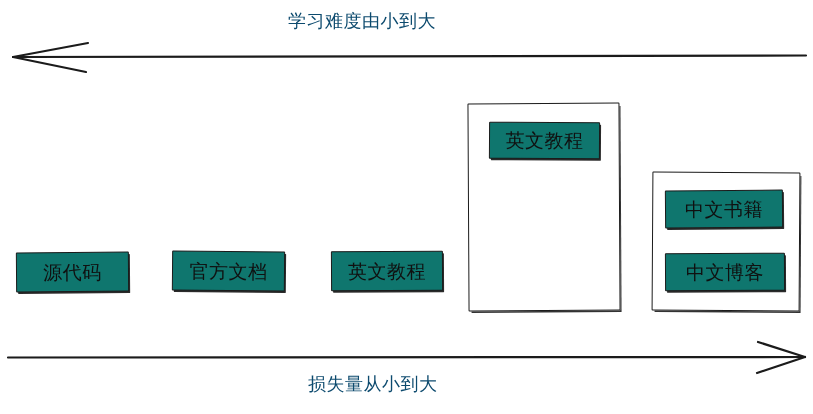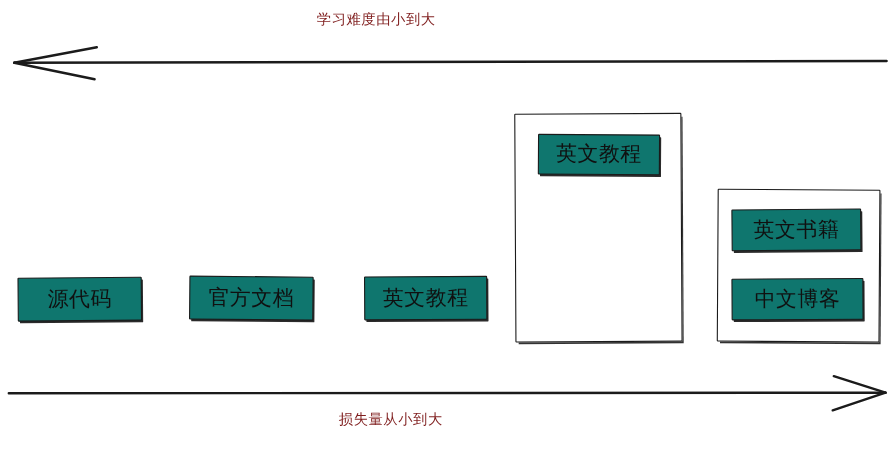--- a/index.html
+++ b/index.html
@@ -11,22 +11,22 @@
     position: relative;
     width: 813px;
     height: 414px;
     background: #ffffff;
     font-family: "DejaVu Sans", "Liberation Sans", sans-serif;
     overflow: hidden;
   }
 
   .axis-label {
     position: absolute;
-    font-size: 13px;
-    color: #7f1d1d;
+    font-size: 18px;
+    color: #0c4a6e;
     white-space: nowrap;
     letter-spacing: 0.5px;
     line-height: 1;
   }
   #top-axis-label { left: 288px; top: 12px; }
   #bottom-axis-label { left: 308px; top: 375px; }
 
   .axis-svg {
     position: absolute;
     left: 0;
@@ -101,21 +101,21 @@
 
   <div class="node-box tilt-d" style="left:489px; top:122px; width:111px; height:37px;">
     <span class="node-label">英文教程</span>
   </div>
 
 
 
   <div class="group-box tilt-d" style="left:652px; top:172px; width:148px; height:139px;"></div>
 
   <div class="node-box tilt-a" style="left:665px; top:190px; width:118px; height:38px;">
-    <span class="node-label">英文书籍</span>
+    <span class="node-label">中文书籍</span>
   </div>
 
   <div class="node-box tilt-c" style="left:665px; top:253px; width:120px; height:38px;">
     <span class="node-label">中文博客</span>
   </div>
 
   <svg class="axis-svg" id="bottom-axis-svg" width="813" height="44">
     <g fill="none" stroke="#1b1b1b" stroke-width="2.2" stroke-linecap="round">
       <line x1="8" y1="21.5" x2="805" y2="21"></line>
       <line x1="805" y1="21" x2="758" y2="6"></line>

